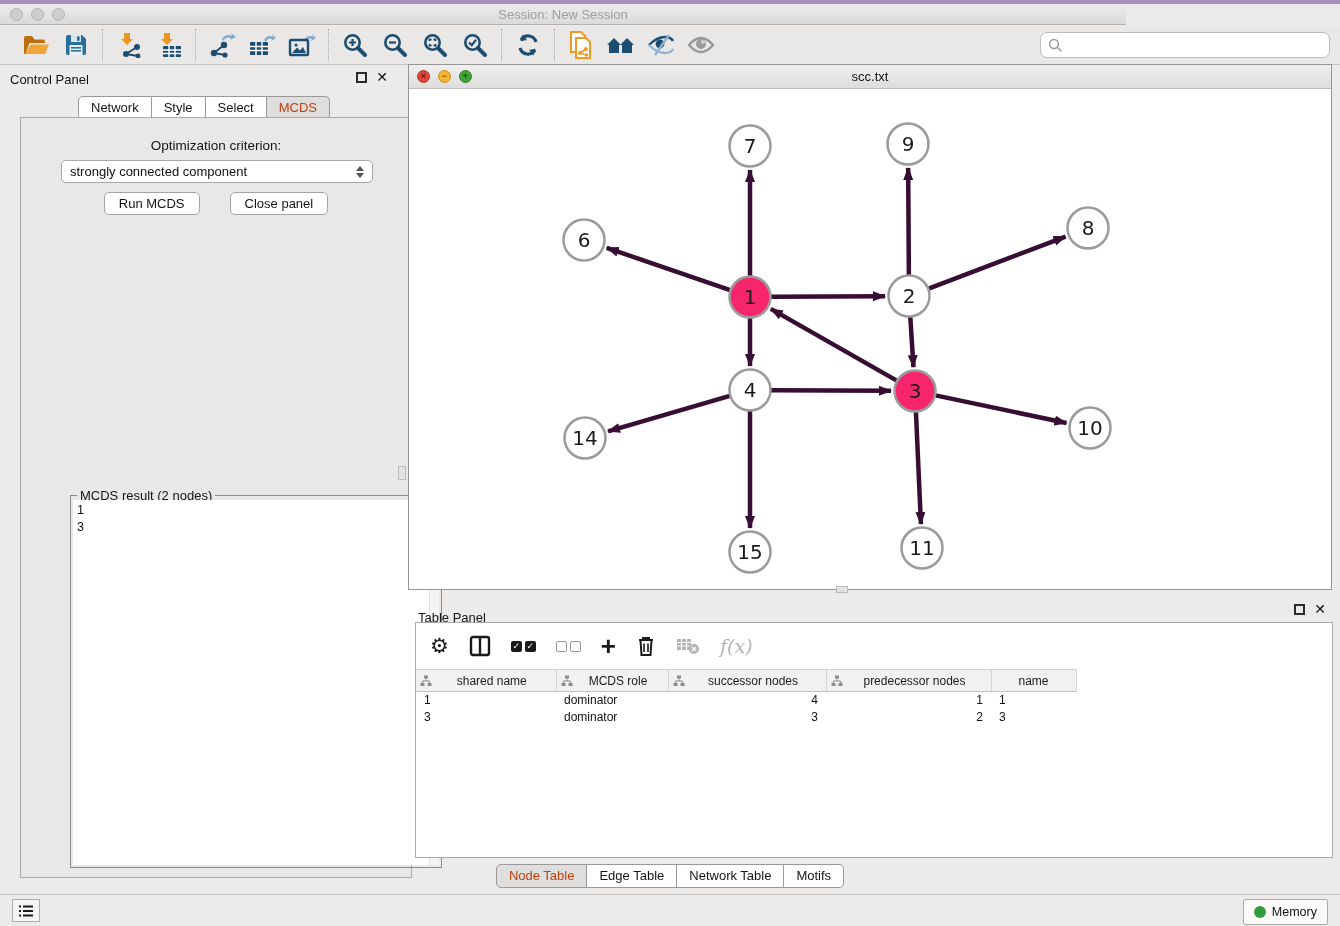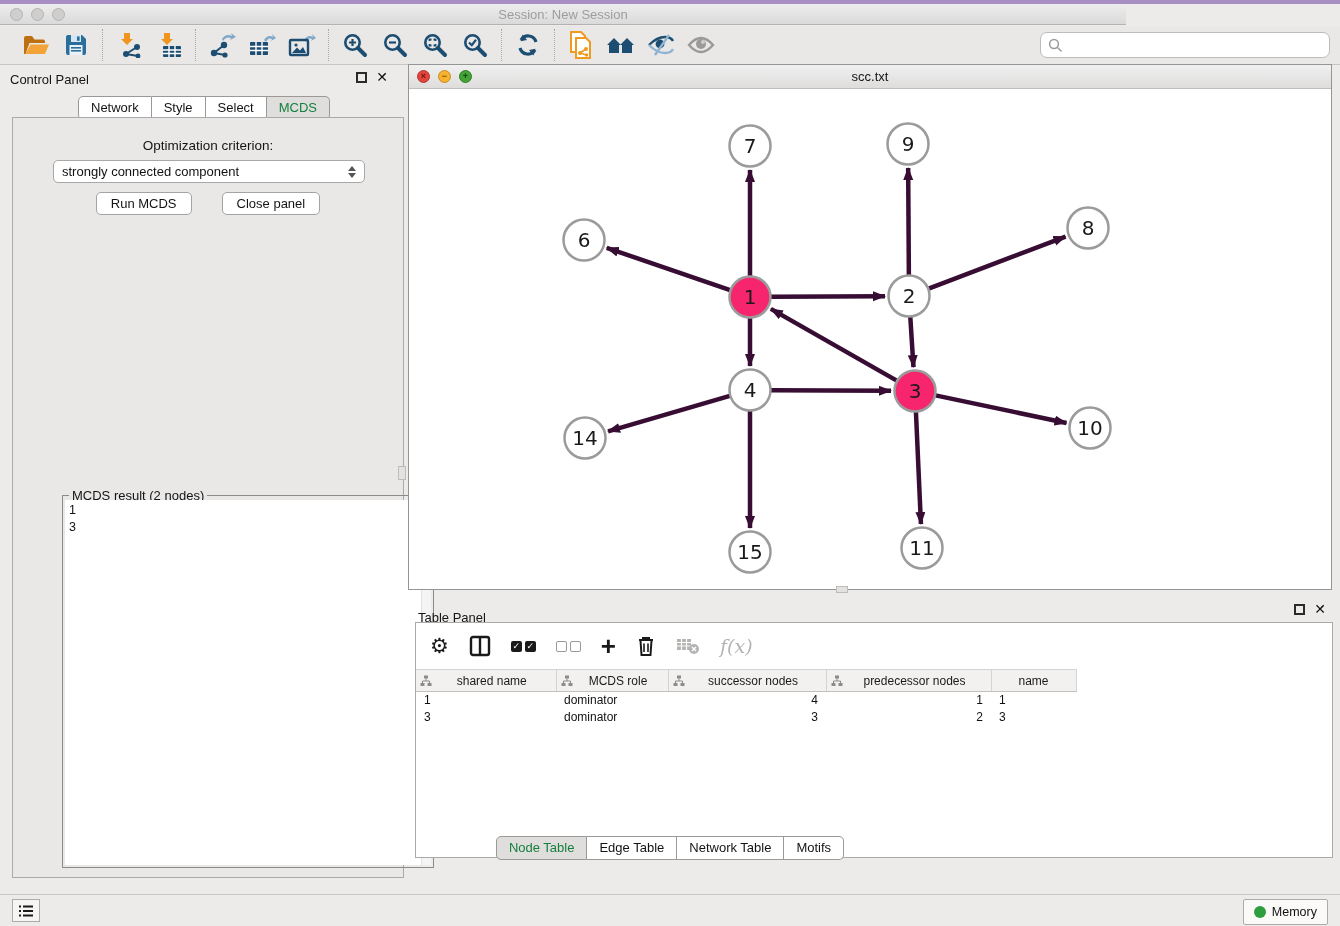--- a/index.html
+++ b/index.html
@@ -31,24 +31,24 @@
   .panel-title { font-size:13px; color:#161616; padding-left:10px; }
   .panel-hdr-icons { position:absolute; right:10px; top:6px; display:flex; gap:9px; align-items:center; }
   .float-icon { width:11px; height:11px; border:2px solid #2A2A2A; display:inline-block; }
   .close-x { font-size:14px; font-weight:bold; color:#111; line-height:11px; cursor:pointer; }
 
   .seg { display:flex; }
   .seg .tab { border:1px solid #9A9998; border-left:none; background:#FFFFFF; padding:3px 12px 4px;
     font-size:13px; color:#141414; cursor:pointer; white-space:nowrap; }
   .seg .tab:first-child { border-left:1px solid #9A9998; border-radius:5px 0 0 5px; }
   .seg .tab:last-child { border-radius:0 5px 5px 0; }
-  .seg .tab.active { background:#DFDEDD; color:#15803d; }
+  .seg .tab.active { background:#DFDEDD; color:#c2410c; }
   .cp-tabs { position:absolute; left:78px; top:96px; }
 
-  .cp-body { position:absolute; left:12px; top:117px; width:392px; height:761px;
+  .cp-body { position:absolute; left:20px; top:117px; width:392px; height:761px;
     border:1px solid #ABAAA9; background:#E9E8E7; }
   .opt-label { position:absolute; left:0; width:100%; top:20px; text-align:center; font-size:13.5px; color:#141414; }
   .cp-select { position:absolute; left:40px; top:42px; width:312px; height:23px; background:#FFFFFF;
     border:1px solid #A9A8A7; border-radius:5px; display:flex; align-items:center; padding:0 8px;
     font-size:13px; cursor:pointer; }
   .cp-select .stepper { margin-left:auto; display:flex; flex-direction:column; gap:2px; align-items:center; }
   .tri-up { width:0; height:0; border-left:4px solid transparent; border-right:4px solid transparent; border-bottom:5px solid #555; }
   .tri-down { width:0; height:0; border-left:4px solid transparent; border-right:4px solid transparent; border-top:5px solid #555; }
   .cp-buttons { position:absolute; left:0; width:100%; top:74px; display:flex; justify-content:center; gap:30px; }
   .btn { background:#FFFFFF; border:1px solid #A5A4A3; border-radius:5px; font-size:13px;
@@ -94,21 +94,21 @@
   .chk.empty { border:1.5px solid #9A9998; background:#FFF; }
 
   table.node-table { border-collapse:collapse; width:100%; table-layout:fixed; }
   table.node-table th { background:#F2F1F0; border-right:1px solid #D4D3D2; border-top:1px solid #D4D3D2;
     border-bottom:1px solid #C2C1C0; font-weight:normal; font-size:12px; height:22px; padding:0 4px; }
   .th-inner { display:flex; align-items:center; }
   .th-inner .th-label { margin:0 auto; color:#1A1A1A; }
   table.node-table td { font-size:12px; height:17px; padding:0 8px; color:#111; white-space:nowrap; overflow:hidden; }
   td.al-r { text-align:right; padding-right:18px; }
 
-  .tp-tabs { position:absolute; left:0; right:0; top:836px; display:flex; justify-content:center; }
+  .tp-tabs { position:absolute; left:0; right:0; top:864px; display:flex; justify-content:center; }
 
   
   .status-bar { position:absolute; left:0; top:894px; width:1340px; height:32px; background:#ECEBEA; border-top:1px solid #C8C7C6; }
   .status-left-btn { position:absolute; left:12px; top:4px; width:28px; height:23px; background:#F6F5F4;
     border:1px solid #ADACAB; display:flex; align-items:center; justify-content:center; cursor:pointer; }
   .memory-btn { position:absolute; right:12px; top:4px; height:23px; background:#FBFAF9;
     border:1px solid #ADACAB; border-radius:2px; display:flex; align-items:center; gap:6px;
     padding:12px 10px; font-size:12.5px; cursor:pointer; }
   .green-dot { width:12px; height:12px; border-radius:50%; background:#2E9E3E; }
 </style>

